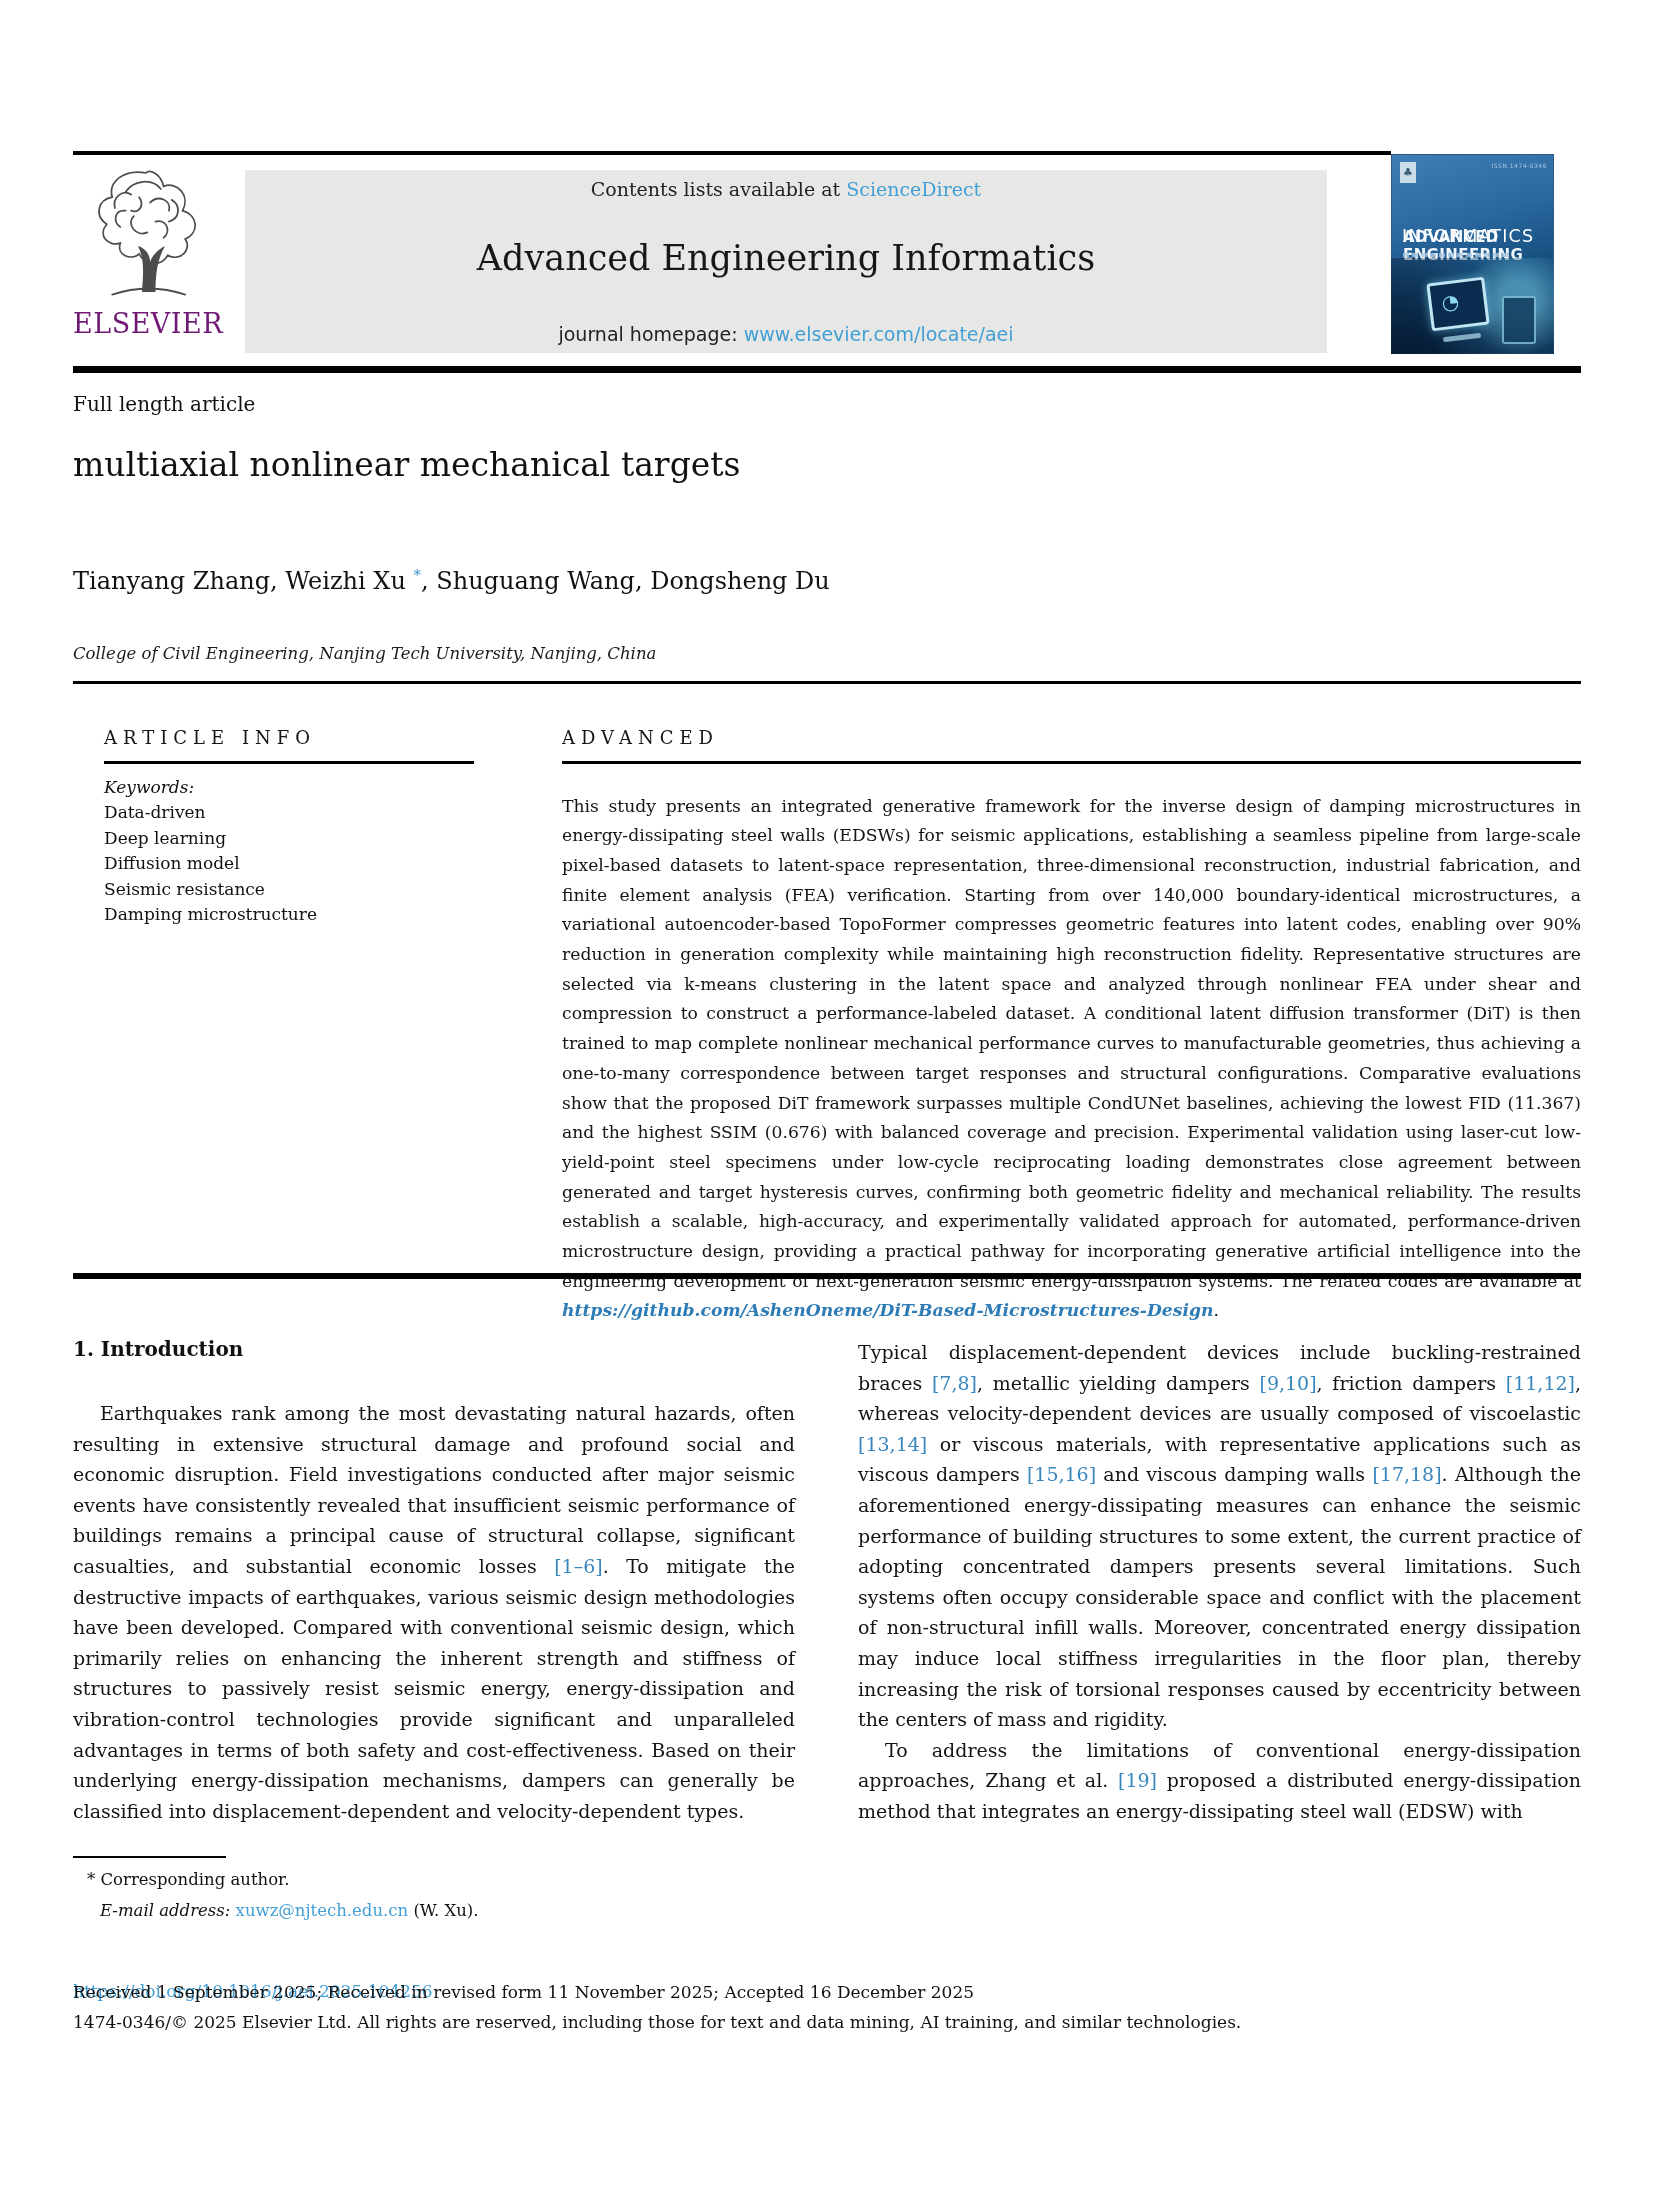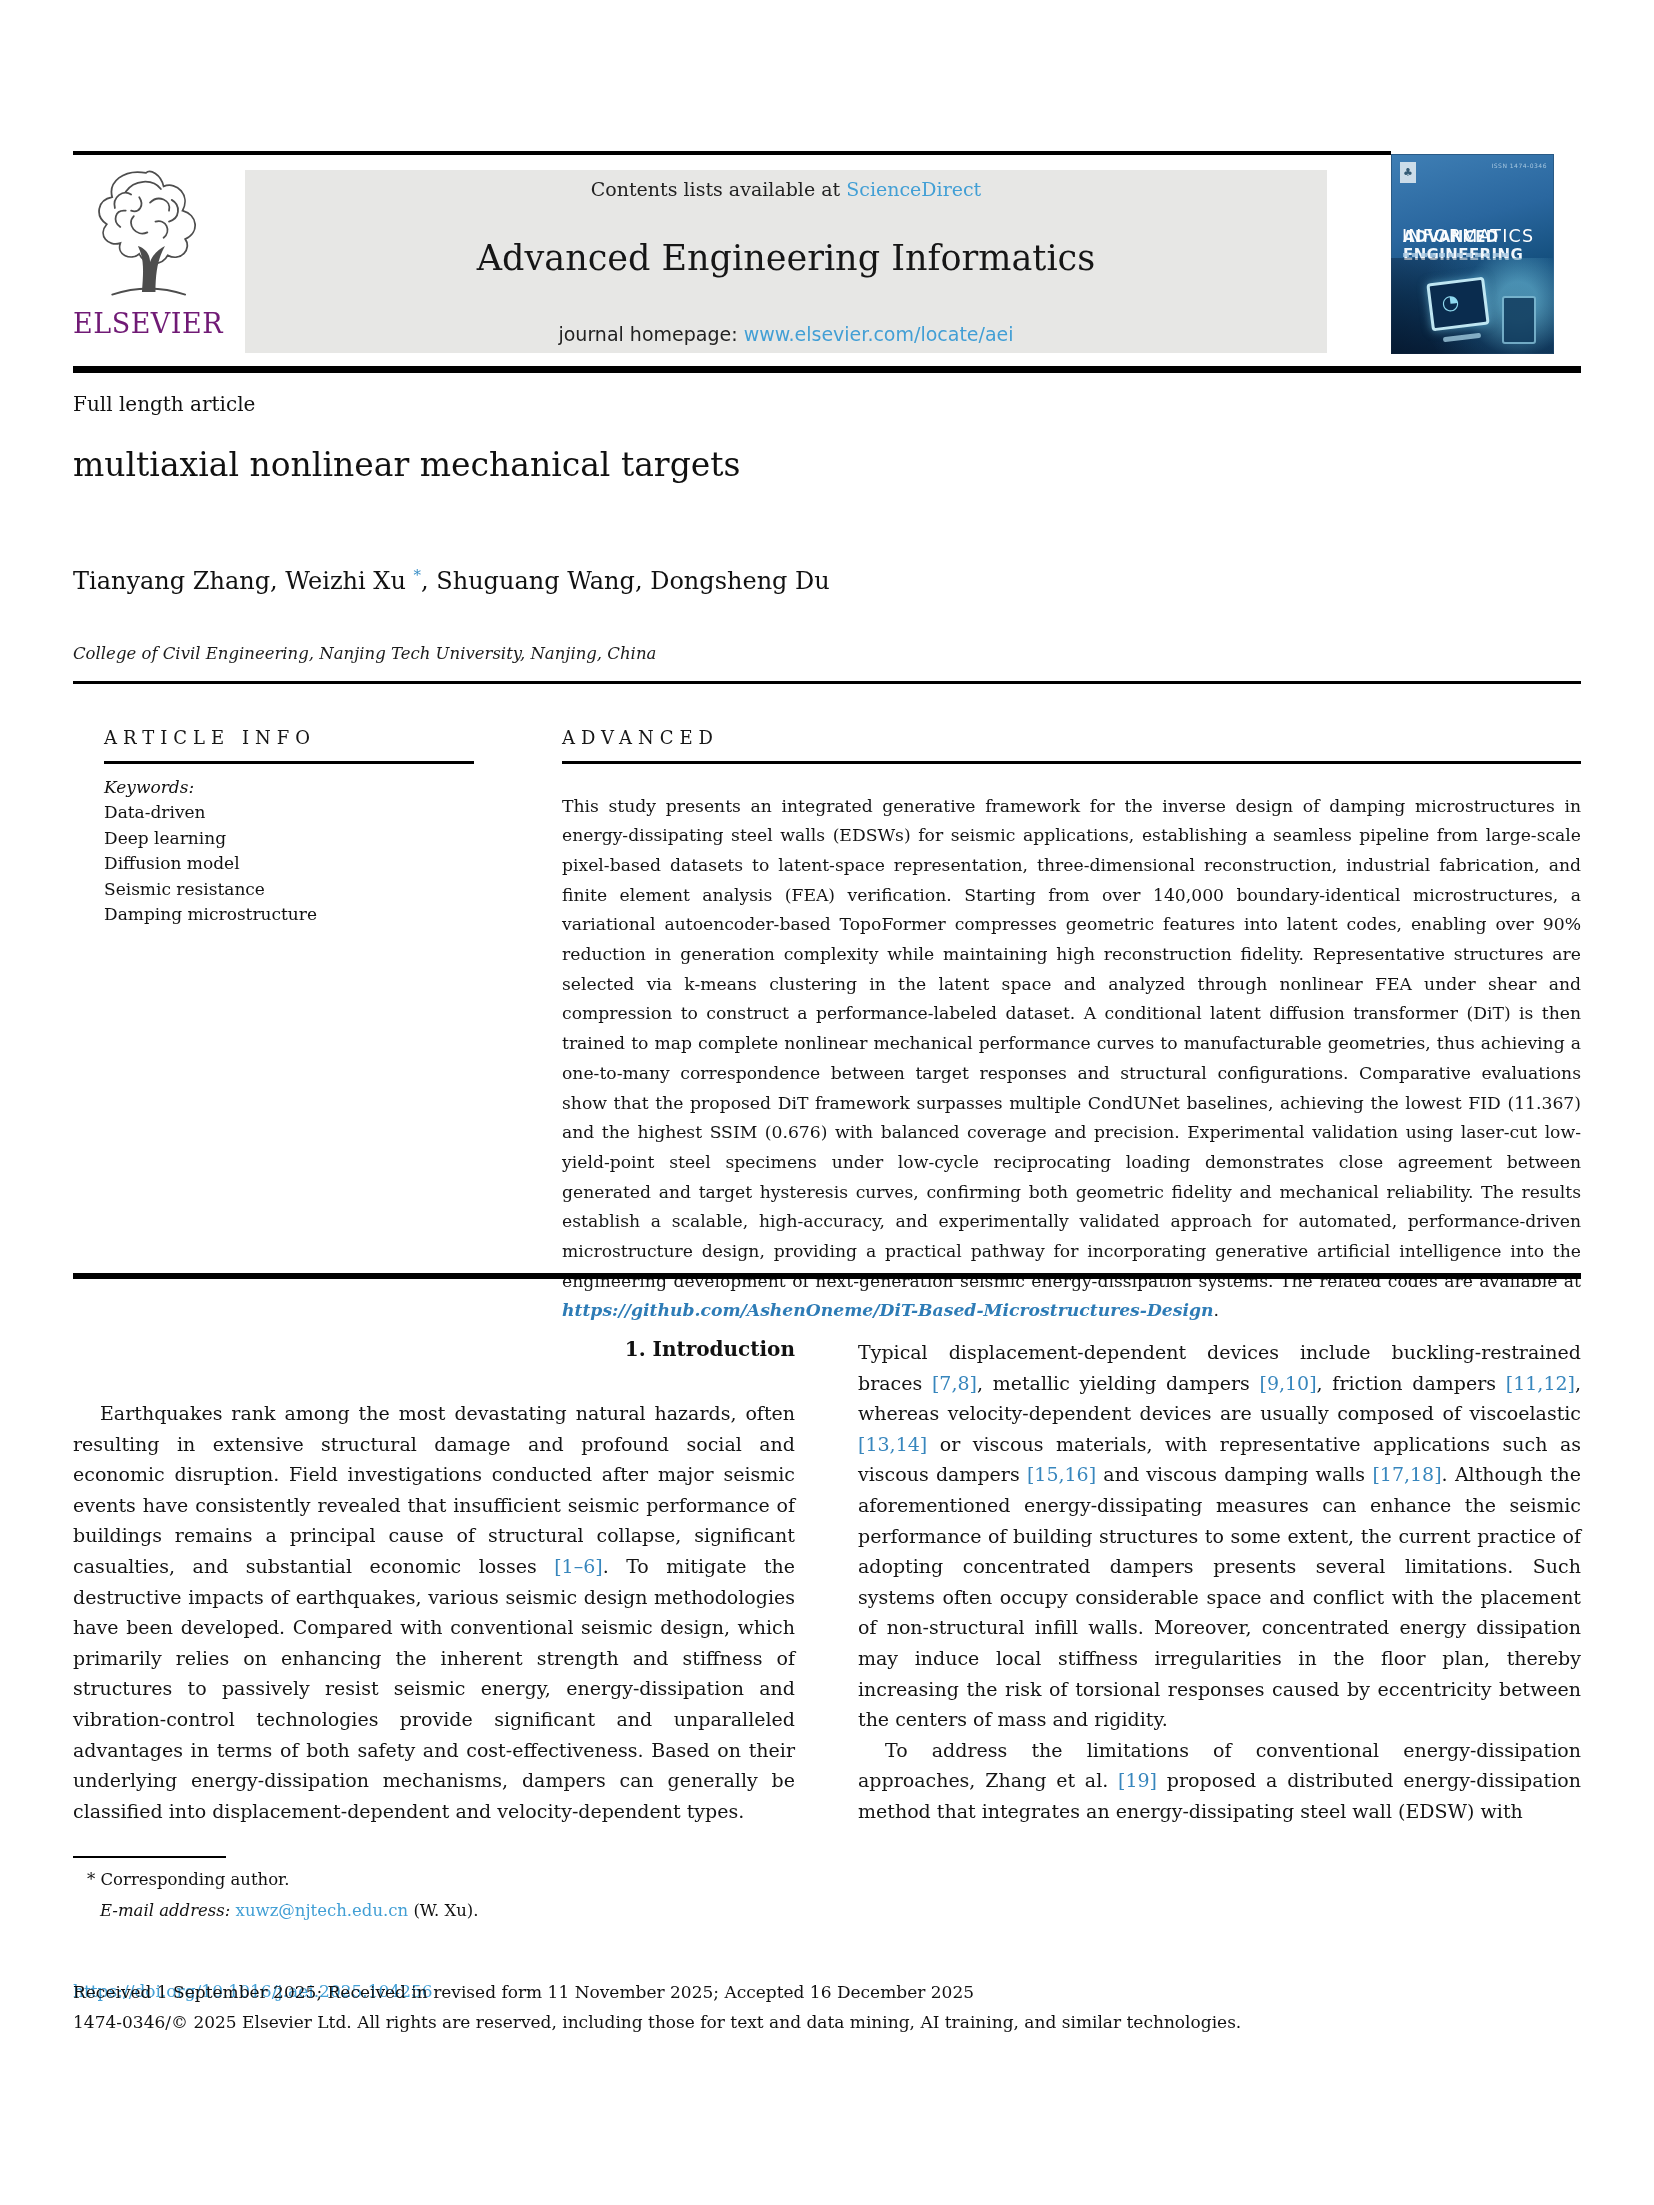--- a/index.html
+++ b/index.html
@@ -69,21 +69,21 @@
   .head-rule{height:2.5px;background:#000;margin-top:13px;}
   .info-col{position:absolute;left:104px;top:727px;width:370px;}
   .kw-label{font-size:17px;font-style:italic;margin-top:11px;line-height:25.5px;}
   .kw{font-size:17px;line-height:25.5px;}
   .abs-col{position:absolute;left:562px;top:727px;width:1019px;}
   .abs-text{margin-top:28px;font-size:17.2px;line-height:29.7px;text-align:justify;color:#141414;}
 
   
   .col-left{position:absolute;left:73px;top:1337px;width:722px;}
   .col-right{position:absolute;left:858px;top:1337px;width:723px;}
-  .col-left h2{font-size:20px;margin:0 0 37px 0;font-weight:bold;text-align:right;}
+  .col-left h2{font-size:20px;margin:0 0 37px 0;font-weight:bold;}
   .bodypar{font-size:19px;line-height:30.6px;text-align:justify;margin:0;color:#141414;}
   .indent{text-indent:27px;}
 
   .cite{color:#3786bd;}
   .glink{color:#2e7cb6;font-weight:bold;font-style:italic;}
   sup.sup{color:#3b8fc6;}
 
   
   .fn-rule{position:absolute;left:73px;top:1856px;width:153px;height:2px;background:#000;}
   .fn-line1{position:absolute;left:87px;top:1870px;font-size:16.5px;}

